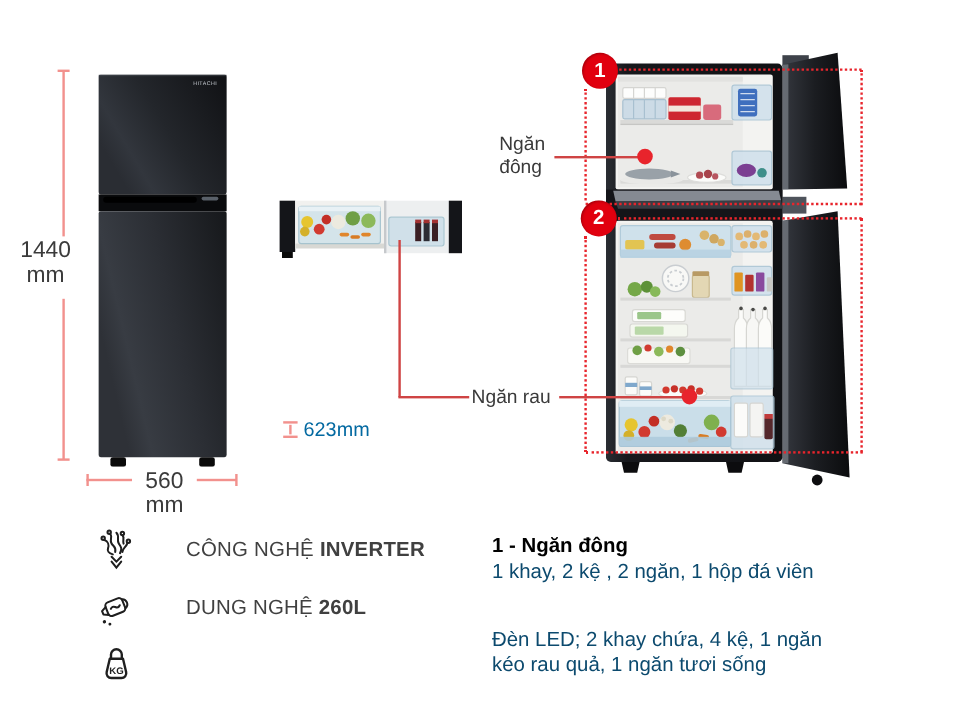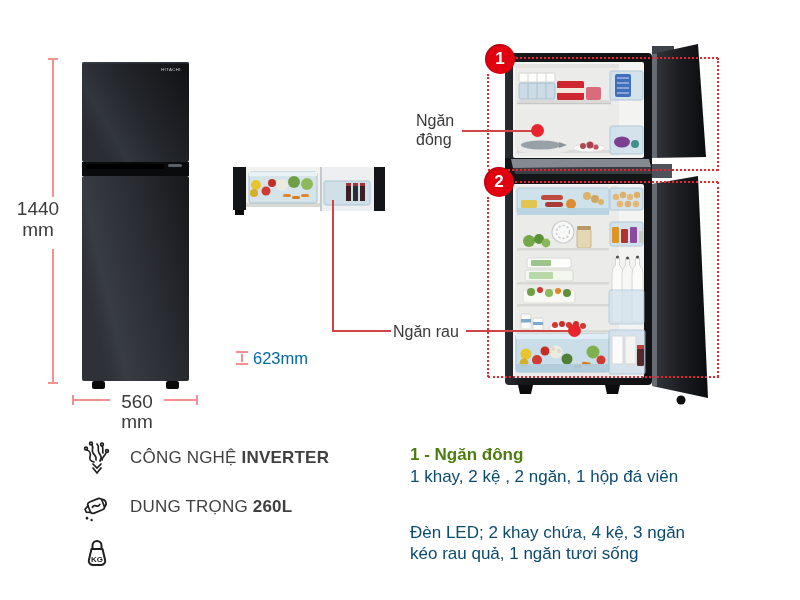--- a/index.html
+++ b/index.html
@@ -23,24 +23,24 @@
   .red-dot{position:absolute;width:13px;height:13px;border-radius:50%;background:#e8242c;}
   .badge{
     position:absolute;width:30px;height:30px;border-radius:50%;background:#e1000f;
     color:#fff;font-weight:bold;font-size:17px;display:flex;align-items:center;justify-content:center;
     box-shadow:inset 1px 1px 2px rgba(0,0,0,0.25);
   }
   .callout-label{position:absolute;font-size:16px;line-height:19px;color:#3a3a3a;}
   
   .spec-row{position:absolute;left:80px;height:36px;display:flex;align-items:center;gap:16px;}
   .spec-icon{width:34px;height:36px;flex:0 0 auto;}
-  .spec-text{font-size:17px;color:#404040;letter-spacing:0.2px;white-space:nowrap;}
+  .spec-text{font-size:17px;color:#404040;letter-spacing:0.2px;white-space:nowrap;margin-left:25px;}
   .spec-text b{font-weight:bold;}
   
-  .comp-heading{position:absolute;font-size:17px;font-weight:bold;color:#4d7c0f;white-space:nowrap;}
+  .comp-heading{position:absolute;font-size:17px;font-weight:bold;color:#000000;white-space:nowrap;}
   .comp-line{position:absolute;font-size:17px;color:#0c4a6e;white-space:nowrap;}
 </style>
 </head>
 <body>
 
 <div id="stage">
 
   <div class="dimCapH" style="left:48px;top:58px"></div>
   <div class="dimV" style="left:52px;top:60px;height:137px"></div>
   <div class="dim-text" style="left:8px;top:198px;width:60px">
@@ -320,31 +320,31 @@
         <g stroke="#1f1f1f" stroke-width="1.7" fill="none" stroke-linejoin="round" stroke-linecap="round">
           <rect x="9" y="11" width="15" height="12" rx="3"></rect>
           <path d="M9 14l-4 2v3l4 2"></path>
           <path d="M24 13a4.2 4.2 0 0 1 0 8"></path>
           <path d="M12.5 17q2-2 4 0t4 0"></path>
         </g>
         <circle cx="3.5" cy="25" r="1.4" fill="#1f1f1f"></circle>
         <circle cx="7" cy="28.5" r="1.2" fill="#1f1f1f"></circle>
       </g>
     </svg>
-    <div class="spec-text"><span>DUNG TRỌNG </span><b>260L</b></div>
+    <div class="spec-text"><span>DUNG NGHỆ </span><b>260L</b></div>
   </div>
 
   <div class="spec-row" style="top:536px">
     <svg class="spec-icon" viewBox="0 0 34 36">
       <g stroke="#1f1f1f" stroke-width="2" fill="none" stroke-linecap="round">
         <path d="M12.5 13v-3.5a4.5 4.5 0 0 1 9 0V13"></path>
         <path d="M11.5 13h11l2.6 11a4 4 0 0 1-3.9 5h-8.4a4 4 0 0 1-3.9-5z" stroke-linejoin="round"></path>
       </g>
       <text x="17" y="25.5" text-anchor="middle" font-size="8" font-weight="bold" fill="#1f1f1f">KG</text>
     </svg>
   </div>
 
   <div class="comp-heading" style="left:410px;top:445px">1 - Ngăn đông</div>
   <div class="comp-line" style="left:410px;top:467px">1 khay, 2 kệ , 2 ngăn, 1 hộp đá viên</div>
-  <div class="comp-line" style="left:410px;top:523px">Đèn LED; 2 khay chứa, 4 kệ, 3 ngăn</div>
+  <div class="comp-line" style="left:410px;top:523px">Đèn LED; 2 khay chứa, 4 kệ, 1 ngăn</div>
   <div class="comp-line" style="left:410px;top:544px">kéo rau quả, 1 ngăn tươi sống</div>
 
 </div>
 
 </body></html>

